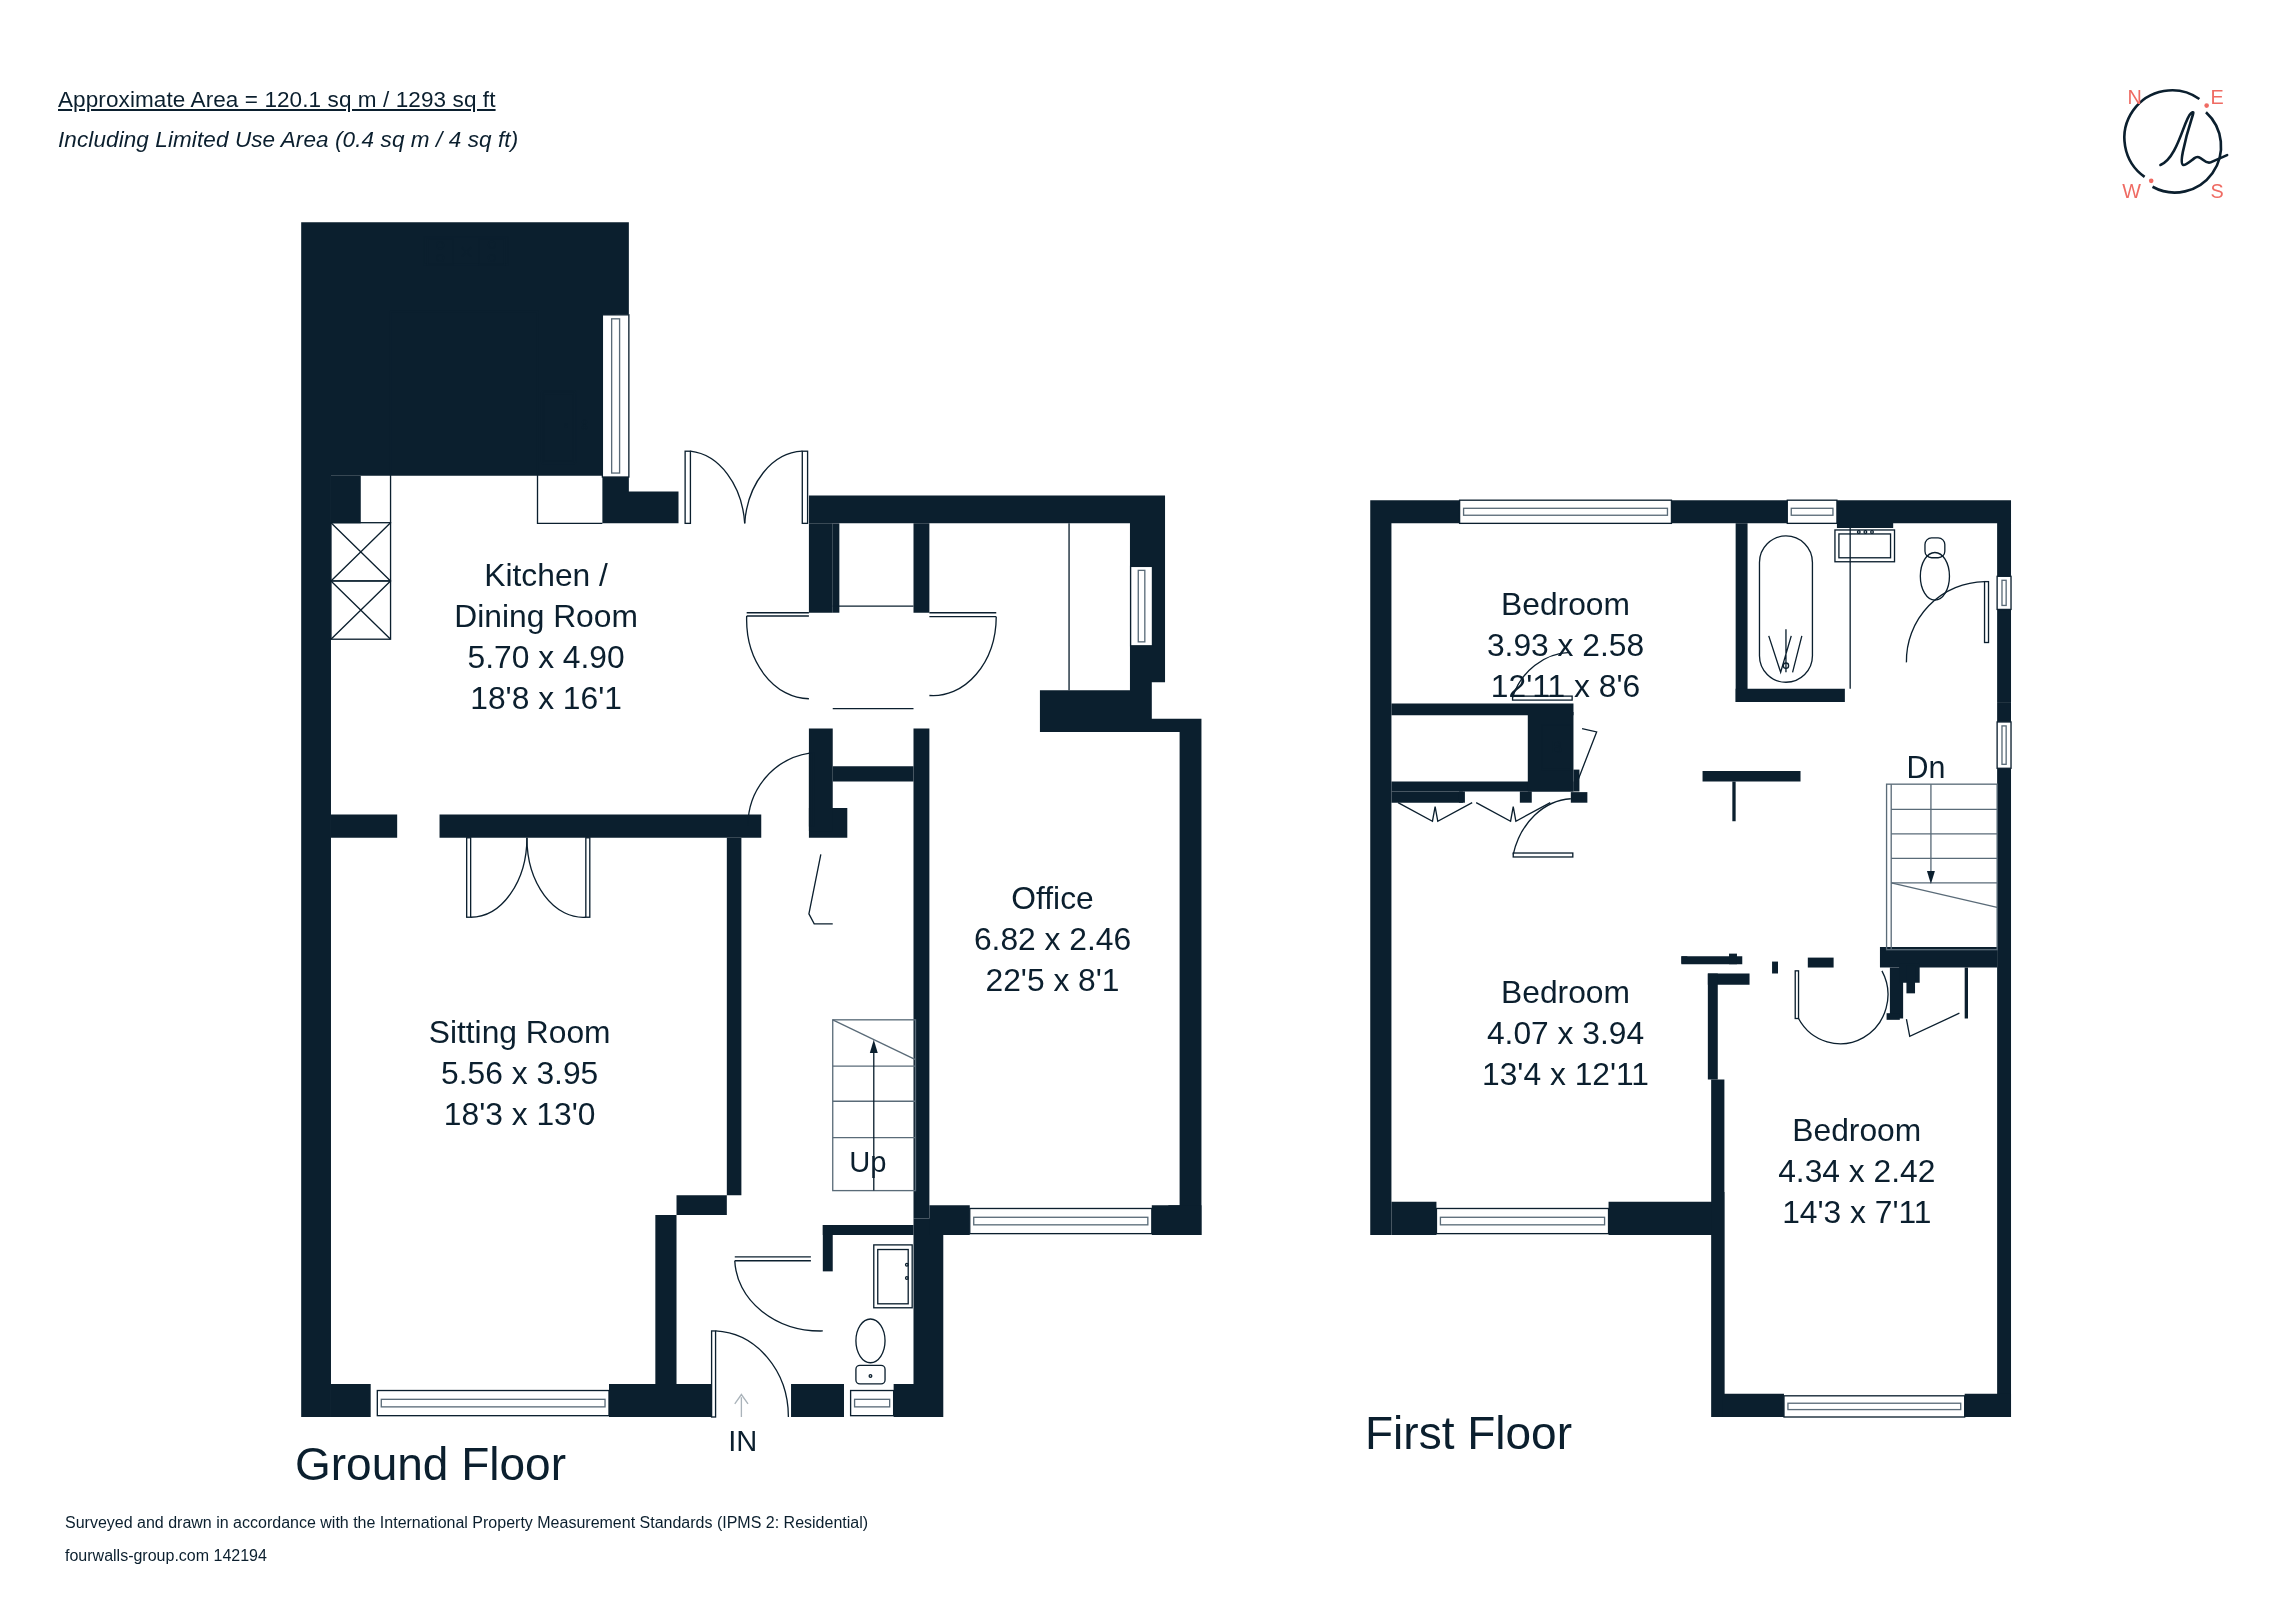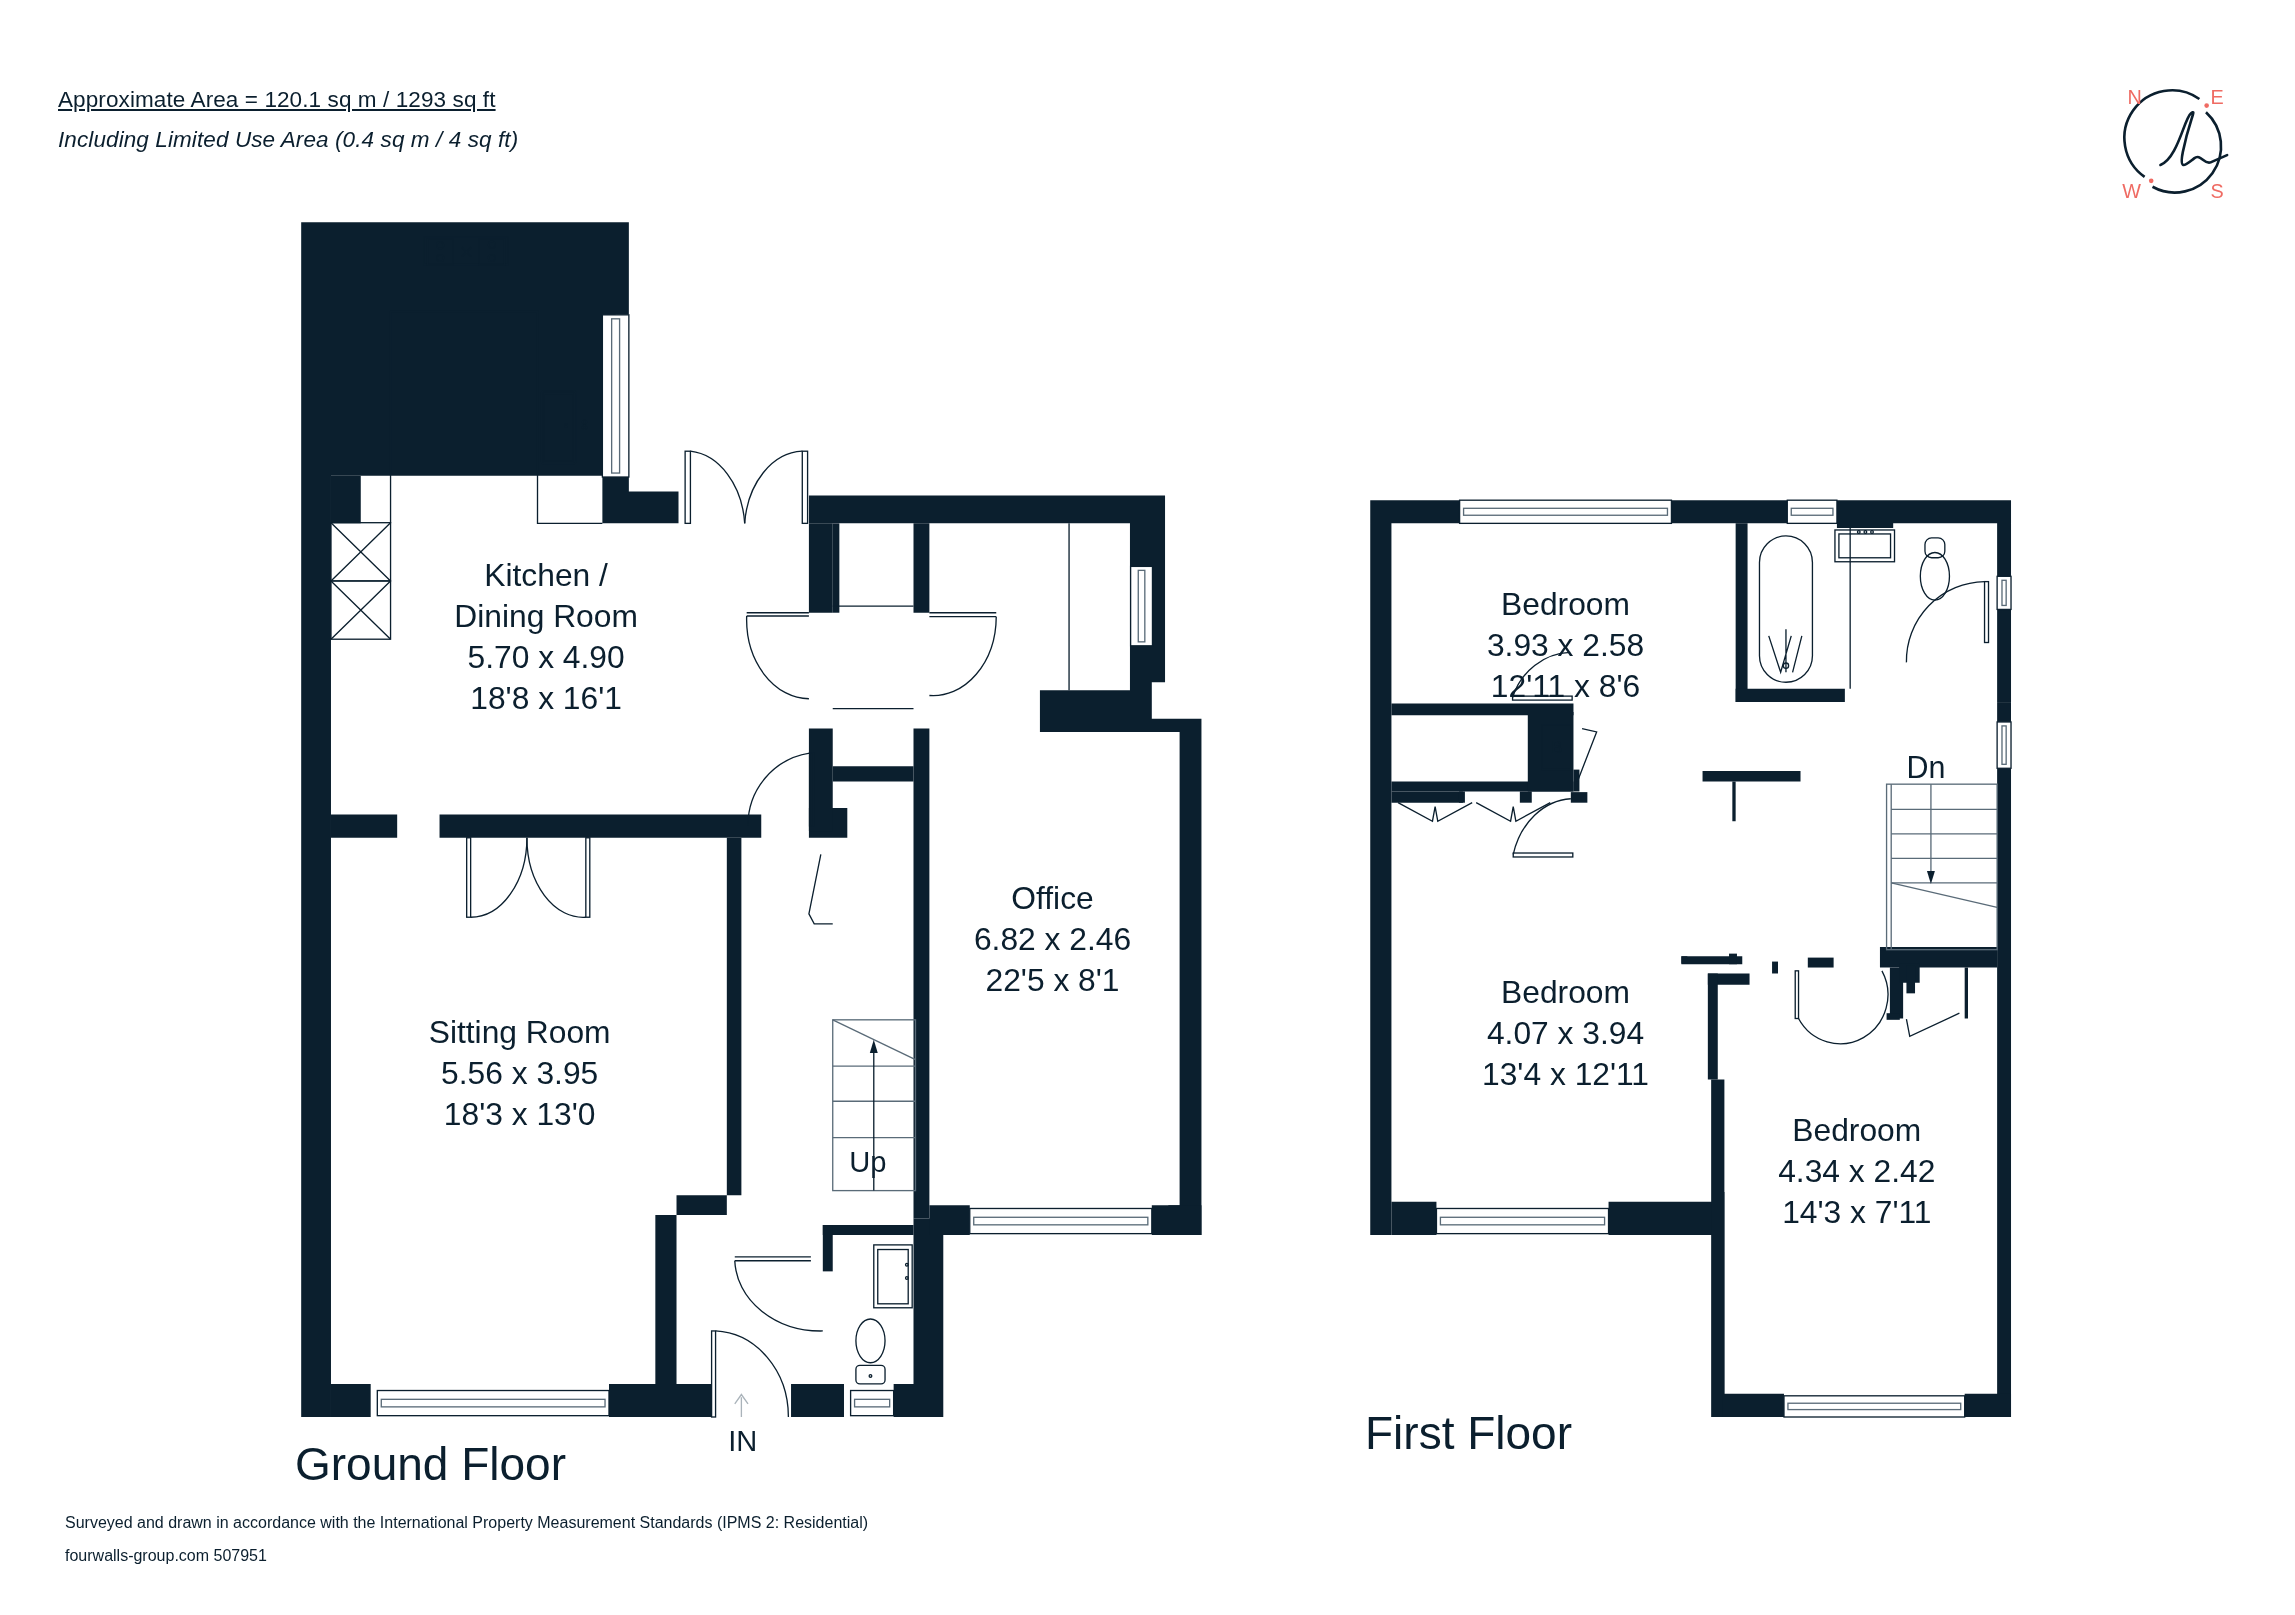--- a/index.html
+++ b/index.html
@@ -316,14 +316,14 @@
   <text class="room-label" x="1283" y="1770" font-size="44">Up</text>
   <text class="room-label" x="1100" y="2192" font-size="44">IN</text>
   <text class="room-label" x="2880" y="1175" font-size="46">Dn</text>
   <text class="room-label" x="2343" y="1137" font-size="26">B</text>
 </svg>
 
 <div class="floor-title" style="left:295px; top:1437px;">Ground Floor</div>
 <div class="floor-title" style="left:1365px; top:1406px;text-align:right;">First Floor</div>
 
 <div class="footer-line" style="top:1514px;">Surveyed and drawn in accordance with the International Property Measurement Standards (IPMS 2: Residential)</div>
-<div class="footer-line" style="top:1547px;">fourwalls-group.com 507951</div>
+<div class="footer-line" style="top:1547px;">fourwalls-group.com 142194</div>
 
 
 </body></html>

